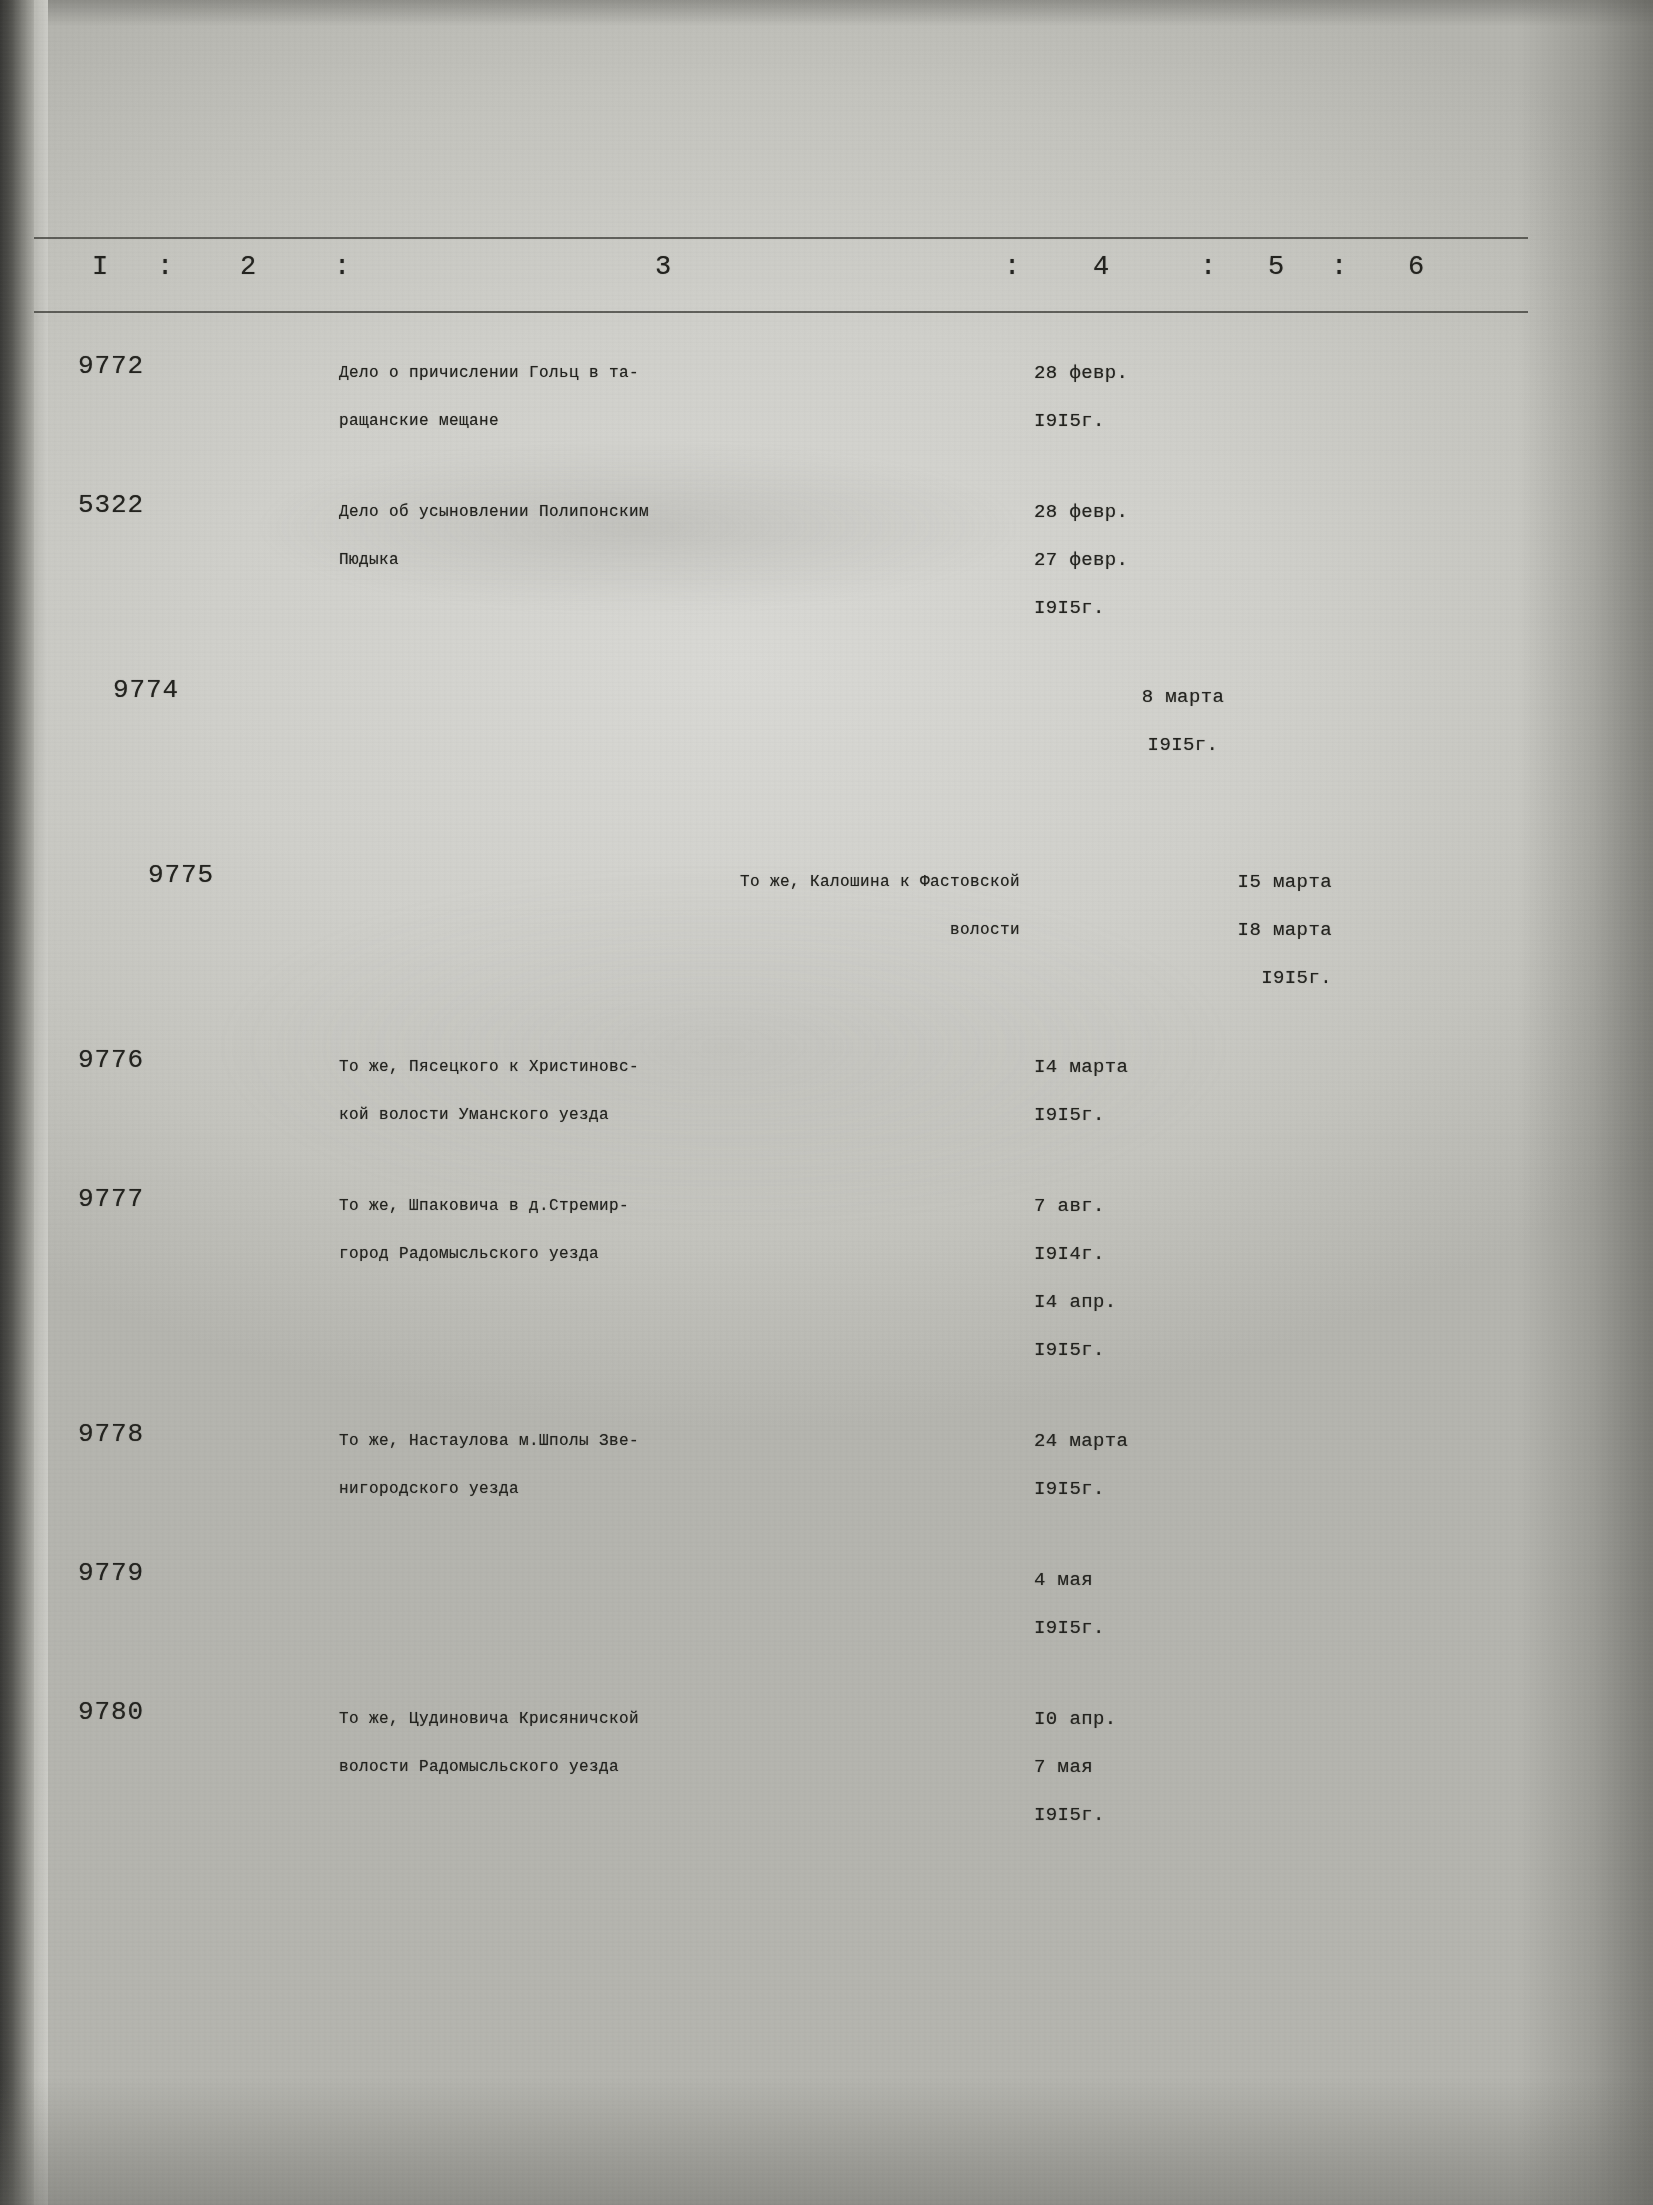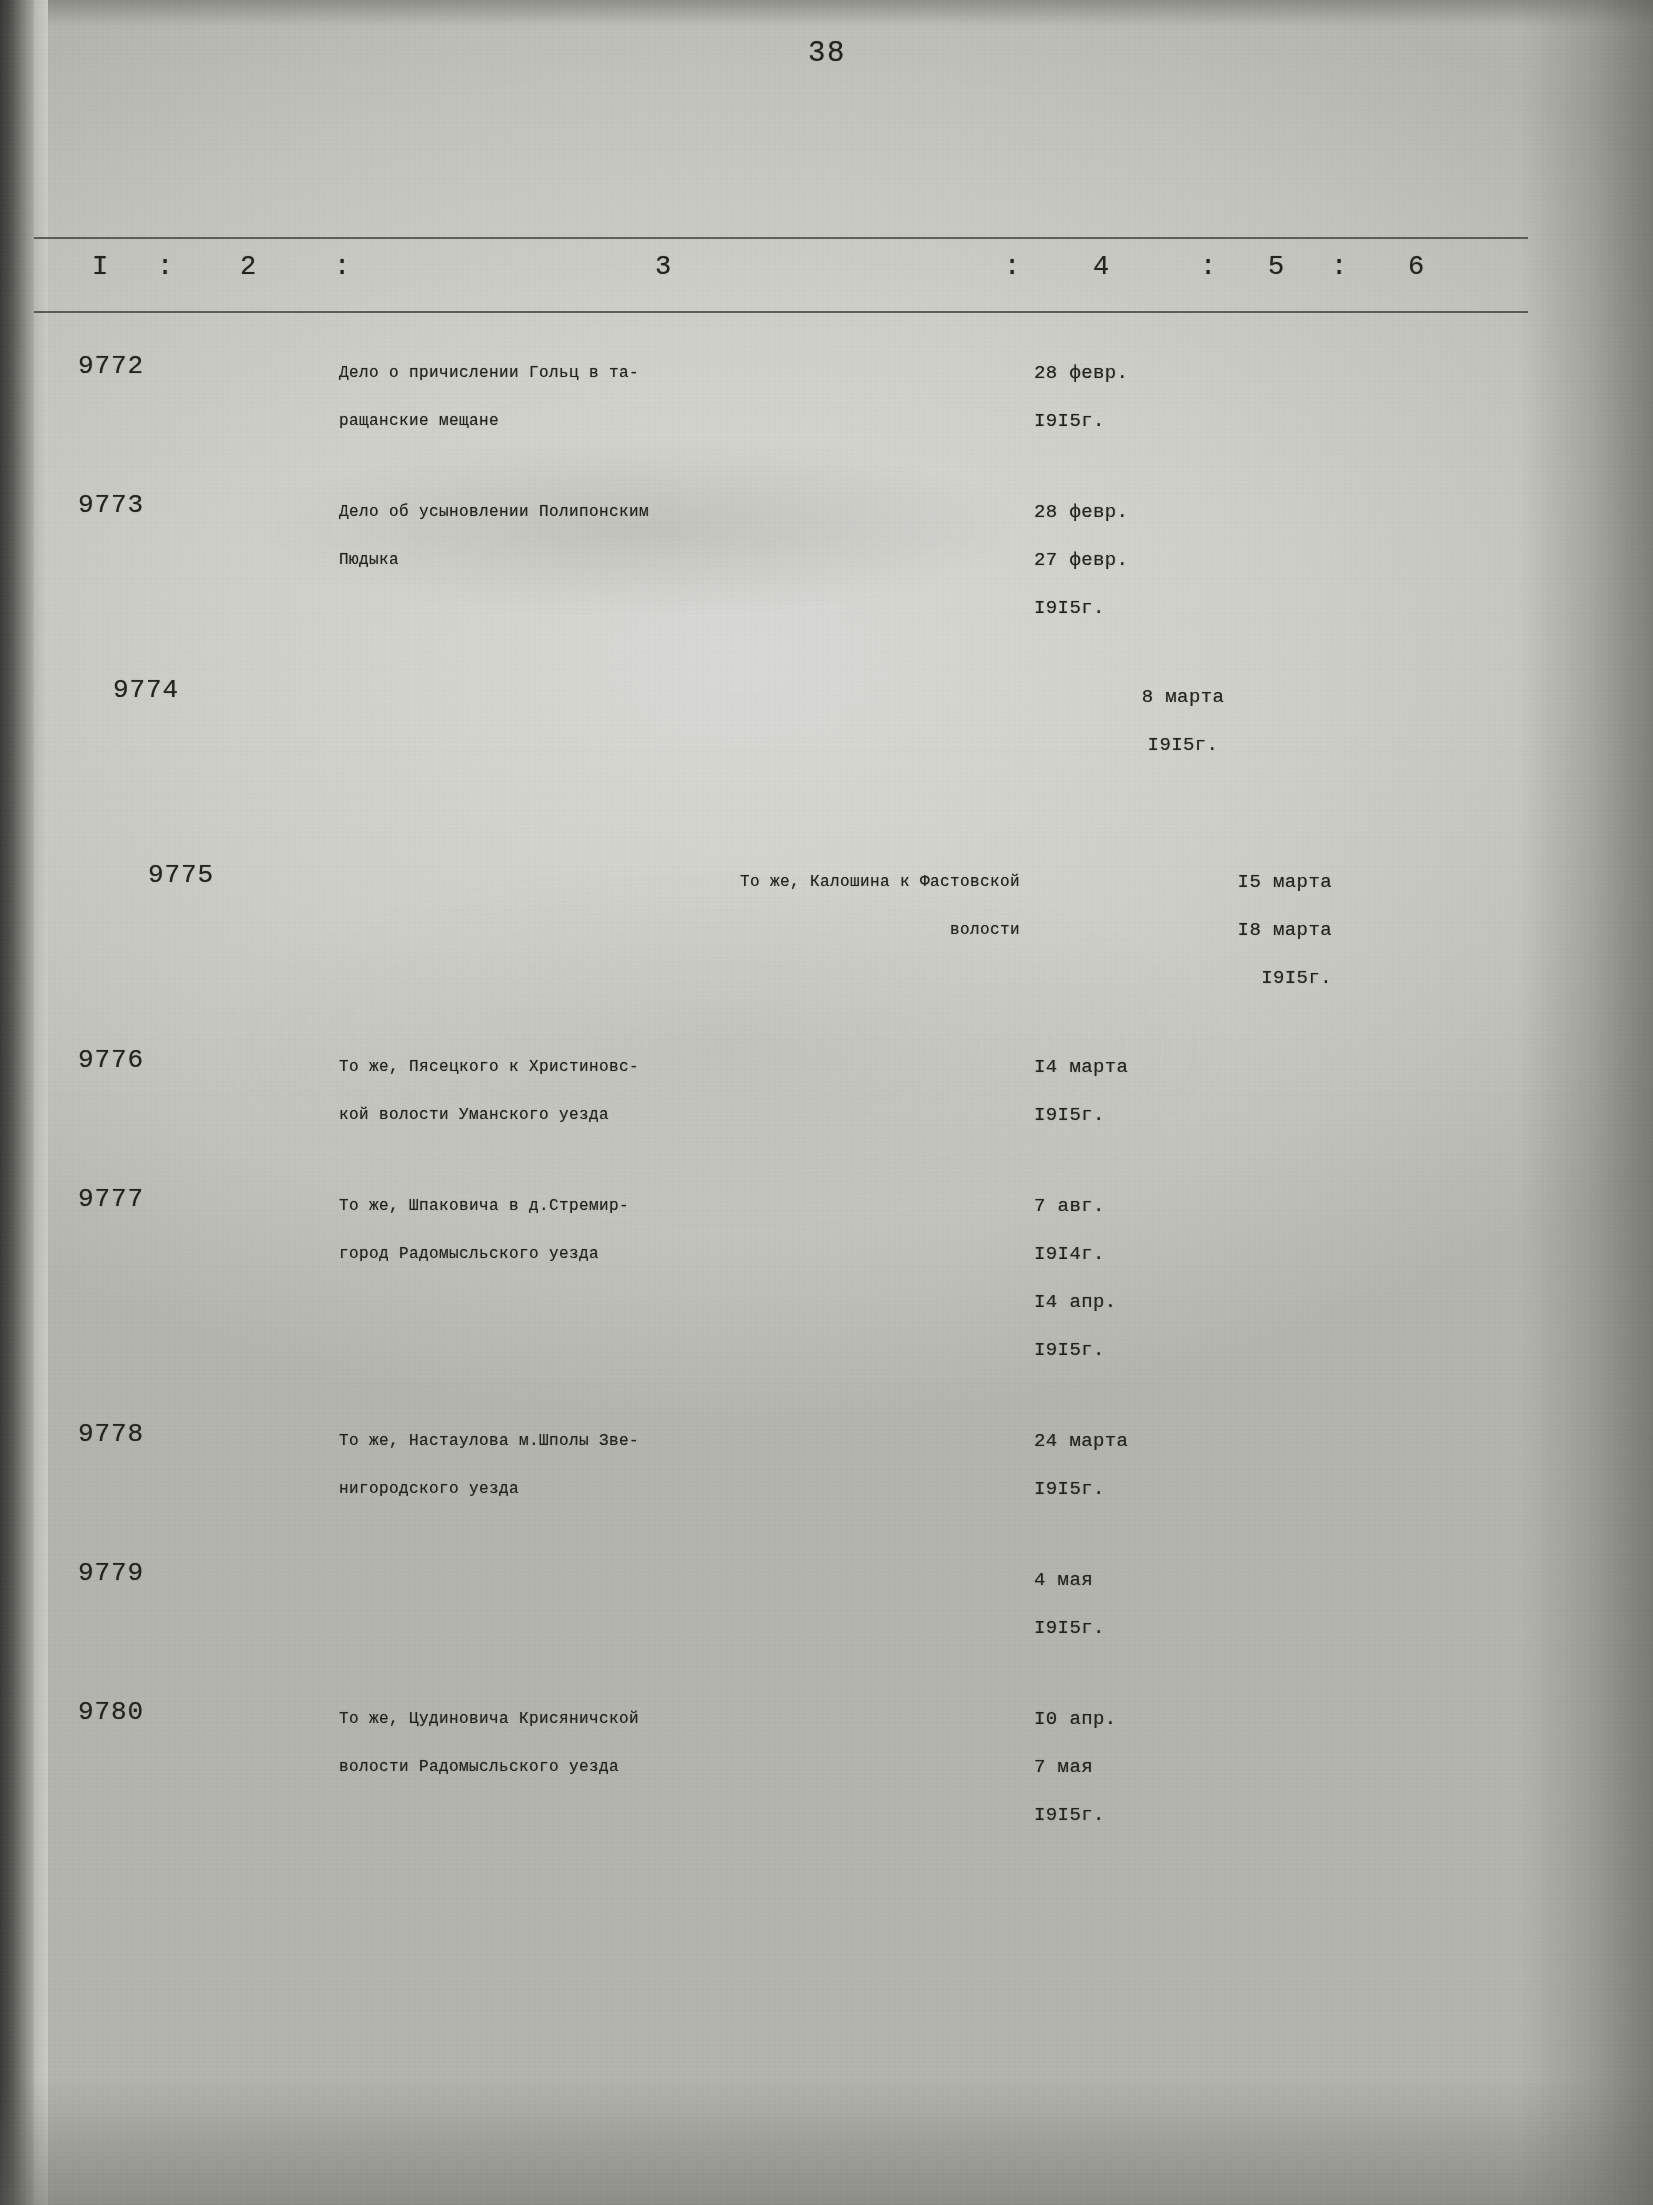--- a/index.html
+++ b/index.html
@@ -180,21 +180,20 @@
 <div class="scan">
 
   <div class="edge-top"></div>
   <div class="edge-left"></div>
   <div class="edge-left2"></div>
   <div class="edge-right"></div>
   <div class="edge-bottom"></div>
   <div class="smudge1"></div>
   <div class="smudge2"></div>
 
-  <div class="page-number ink">38</div>
 
   <div class="rule top"></div>
   <div class="rule bottom"></div>
 
   <div class="colhead ink">
     <span class="ch-1">I</span>
     <span class="ch-s1">:</span>
     <span class="ch-2">2</span>
     <span class="ch-s2">:</span>
     <span class="ch-3">3</span>
@@ -210,21 +209,21 @@
 
     <div class="row" style="height:100px;">
       <div class="cell-num ink">9772</div>
       <div class="cell-title ink">Дело о причислении Гольц в та-
 ращанские мещане</div>
       <div class="cell-date ink">28 февр.
 I9I5г.</div>
     </div>
 
     <div class="row" style="height:146px;">
-      <div class="cell-num ink">9773</div>
+      <div class="cell-num ink">5322</div>
       <div class="cell-title ink">Дело об усыновлении Полипонским
 Пюдыка</div>
       <div class="cell-date ink">28 февр.
 27 февр.
 I9I5г.</div>
     </div>
 
     <div class="row" style="height:146px;text-align:center;">
       <div class="cell-num ink">9774</div>
       <div class="cell-date ink">8 марта

